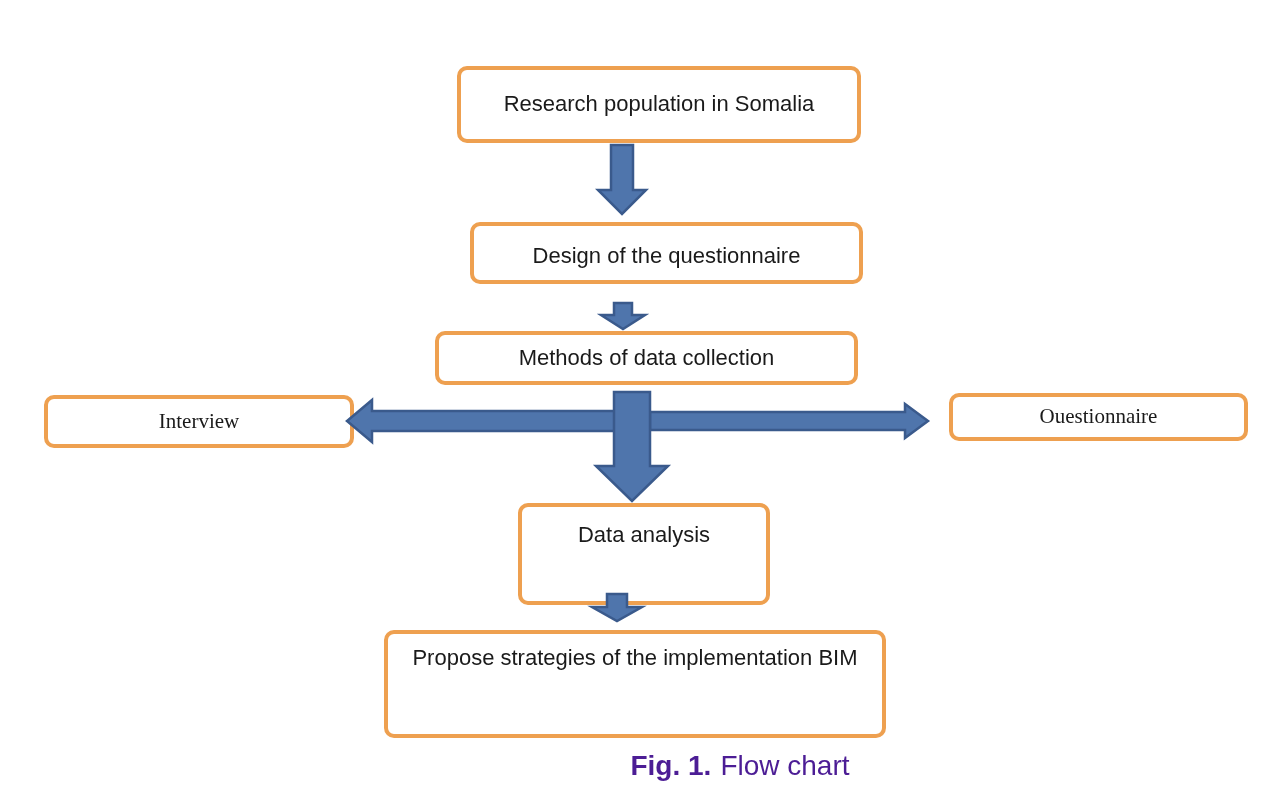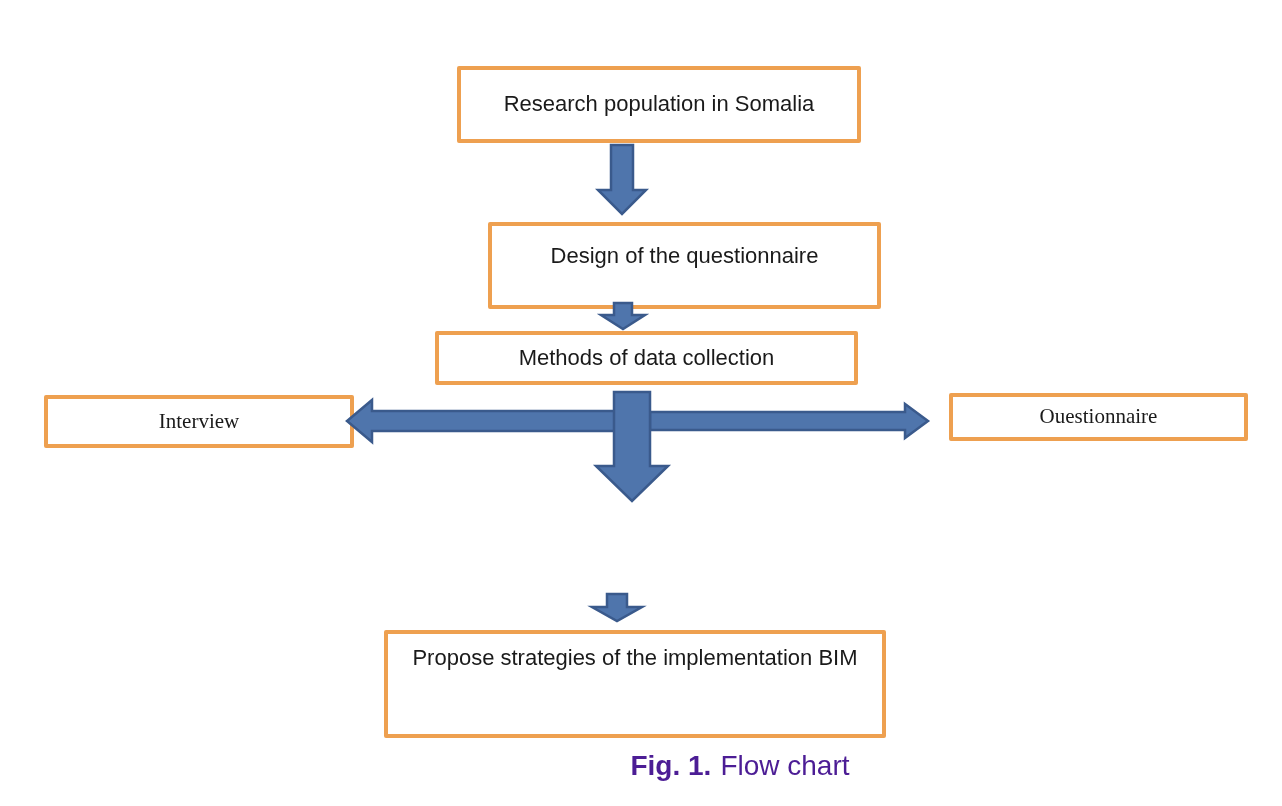--- a/index.html
+++ b/index.html
@@ -9,35 +9,35 @@
     height: 806px;
     background: #ffffff;
     overflow: hidden;
     font-family: "Liberation Sans", sans-serif;
   }
   .node {
     position: absolute;
     box-sizing: border-box;
     background: #ffffff;
     border: 4px solid var(--box-border, #EEA050);
-    border-radius: 2px;
+    border-radius: 10px;
     display: flex;
     justify-content: center;
     color: #1a1a1a;
     text-align: center;
     line-height: 1.2;
   }
   .v-center { align-items: center; }
   .v-top { align-items: flex-start; }
   .sans { font-size: 22px; font-family: "Liberation Sans", sans-serif; }
   .serif { font-size: 21px; font-family: "Liberation Serif", serif; margin-left: 16px; }
 
   
   .n-research  { left: 457px; top: 66px;  width: 404px; height: 77px; }
-  .n-design    { left: 488px; top: 222px; width: 393px; height: 87px; padding-top: 17px; }
+  .n-design    { left: 470px; top: 222px; width: 393px; height: 62px; padding-top: 17px; }
   .n-methods   { left: 435px; top: 331px; width: 423px; height: 54px; }
   .n-interview { left: 28px;  top: 395px; width: 310px; height: 53px; }
   .n-quest     { left: 933px; top: 393px; width: 299px; height: 48px; }
   .n-analysis  { left: 518px; top: 503px; width: 252px; height: 102px; padding-top: 15px; }
   .n-propose   { left: 384px; top: 630px; width: 502px; height: 108px; padding-top: 11px; }
 
   .arrow-layer {
     position: absolute;
     left: 0; top: 0;
     width: 1282px; height: 806px;
@@ -69,20 +69,21 @@
   <div class="node sans v-center n-research">Research population in Somalia</div>
 
   <div class="node sans v-top n-design">Design of the questionnaire</div>
 
   <div class="node sans v-center n-methods">Methods of data collection</div>
 
   <div class="node serif v-center n-interview">Interview</div>
 
   <div class="node serif v-center n-quest">Ouestionnaire</div>
 
+  <div class="node sans v-top n-analysis">Data analysis</div>
 
   <div class="node sans v-top n-propose">Propose strategies of the implementation BIM</div>
 
   <svg class="arrow-layer" viewBox="0 0 1282 806" xmlns="http://www.w3.org/2000/svg">
 
     <polygon points="648,411 372,411 372,400 347,421 372,442 372,431 648,431"></polygon>
 
     <polygon points="650,412 905,412 905,404 928,421 905,438 905,430 650,430"></polygon>
 
     <polygon points="611,145 633,145 633,190 646,190 622,214 598,190 611,190"></polygon>

